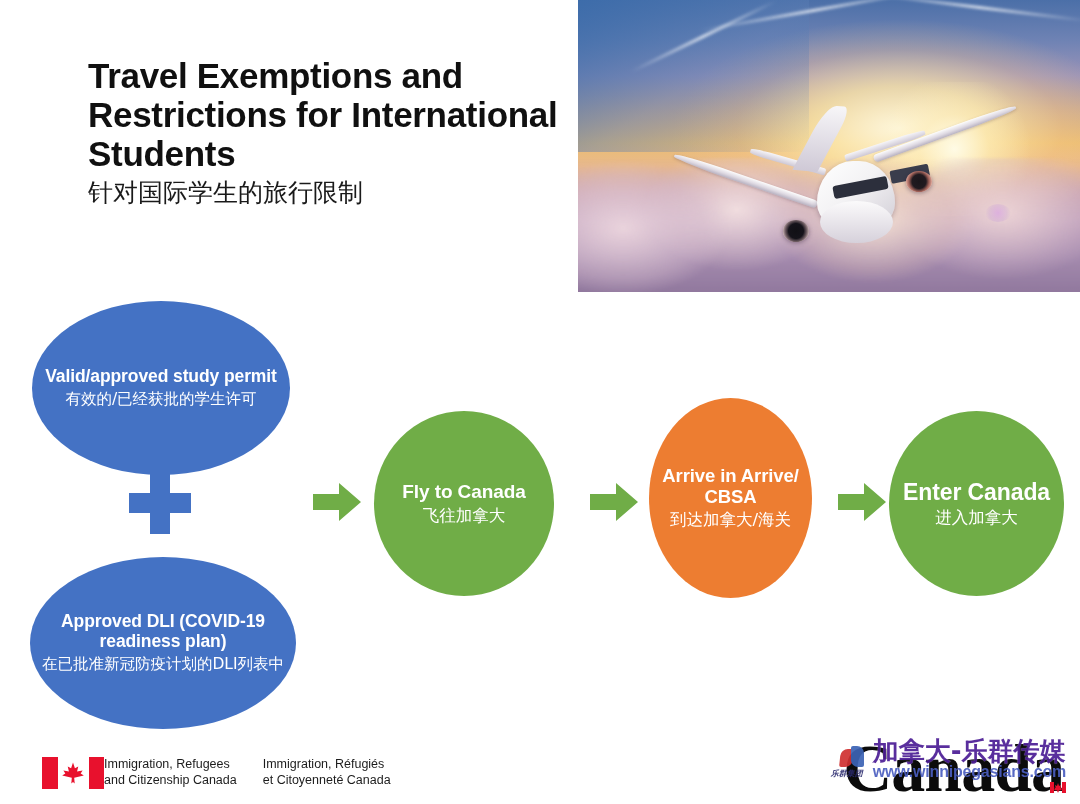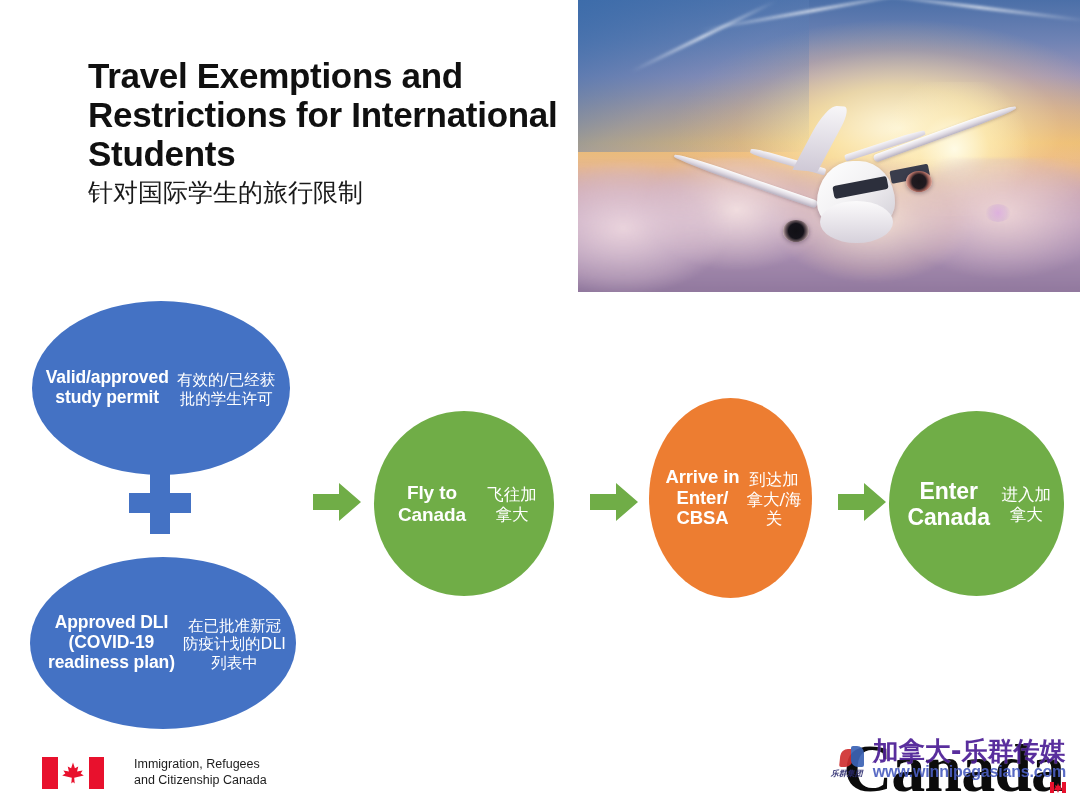--- a/index.html
+++ b/index.html
@@ -191,21 +191,21 @@
     box-shadow: 0 1px 4px rgba(40,20,50,0.4);
   }
   .engine.e-left { left: 17%; top: 74%; width: 10%; height: 13%; }
   .engine.e-right { left: 64%; top: 44%; width: 10%; height: 13%;
     background: radial-gradient(circle at 50% 50%, #1b161b 0%, #211a20 42%, #9d5f57 60%, #e0a79a 78%, #f6e3d6 100%); }
 
   
   .node {
     position: absolute;
     display: flex;
-    flex-direction: row;
+    flex-direction: column;
     align-items: center;
     justify-content: center;
     text-align: center;
     color: #ffffff;
     box-sizing: border-box;
     padding: 4px 10px;
   }
   .node .en {
     font-weight: bold;
     line-height: 1.13;
@@ -288,21 +288,21 @@
   #arrow-2 { left: 590px; top: 483px; }
   #arrow-3 { left: 838px; top: 483px; }
 
   
   #ircc-signature {
     position: absolute;
     left: 42px;
     top: 757px;
     display: flex;
     align-items: center;
-    gap: 30px;
+    gap: 0;
   }
   #canada-flag {
     width: 62px;
     height: 32px;
     position: relative;
     background: #ffffff;
     flex: 0 0 auto;
   }
   #canada-flag .bar {
     position: absolute;
@@ -467,21 +467,21 @@
     <div class="zh">飞往加拿大</div>
   </div>
 
   <div class="arrow" id="arrow-2">
     <svg viewBox="0 0 48 38" xmlns="http://www.w3.org/2000/svg" aria-hidden="true">
       <polygon points="0,11 26,11 26,0 48,19 26,38 26,27 0,27" fill="#70AD47"></polygon>
     </svg>
   </div>
 
   <div class="node" id="node-arrive">
-    <div class="en">Arrive in Enter/ CBSA</div>
+    <div class="en">Arrive in Arrive/ CBSA</div>
     <div class="zh">到达加拿大/海关</div>
   </div>
 
   <div class="arrow" id="arrow-3">
     <svg viewBox="0 0 48 38" xmlns="http://www.w3.org/2000/svg" aria-hidden="true">
       <polygon points="0,11 26,11 26,0 48,19 26,38 26,27 0,27" fill="#70AD47"></polygon>
     </svg>
   </div>
 
   <div class="node" id="node-enter">
@@ -497,20 +497,24 @@
         <svg viewBox="0 0 100 100" xmlns="http://www.w3.org/2000/svg" aria-hidden="true">
           <path fill="#E8112D" d="M50 6 L58 30 L72 23 L67 44 L90 40 L82 52 L95 60 L55 70 L57 94 L50 88 L43 94 L45 70 L5 60 L18 52 L10 40 L33 44 L28 23 L42 30 Z"></path>
         </svg>
       </span>
     </div>
     <div class="wordmark-cols">
       <div class="wordmark-col">
         <div>Immigration, Refugees</div>
         <div>and Citizenship Canada</div>
       </div>
+      <div class="wordmark-col">
+        <div>Immigration, Réfugiés</div>
+        <div>et Citoyenneté Canada</div>
+      </div>
     </div>
   </div>
 
   <div id="canada-wordmark">
     <span>Canada</span>
     <span class="flaglet">
       <svg viewBox="0 0 16 11" xmlns="http://www.w3.org/2000/svg" aria-hidden="true">
         <rect x="0" y="0" width="4" height="11" fill="#E8112D"></rect>
         <rect x="12" y="0" width="4" height="11" fill="#E8112D"></rect>
         <path fill="#E8112D" d="M8 1 L9 4 L11 3 L10.3 6 L12 5.6 L11 7 L12.5 7.9 L8.6 8.6 L8.8 10.6 L8 10 L7.2 10.6 L7.4 8.6 L3.5 7.9 L5 7 L4 5.6 L5.7 6 L5 3 L7 4 Z"></path>

